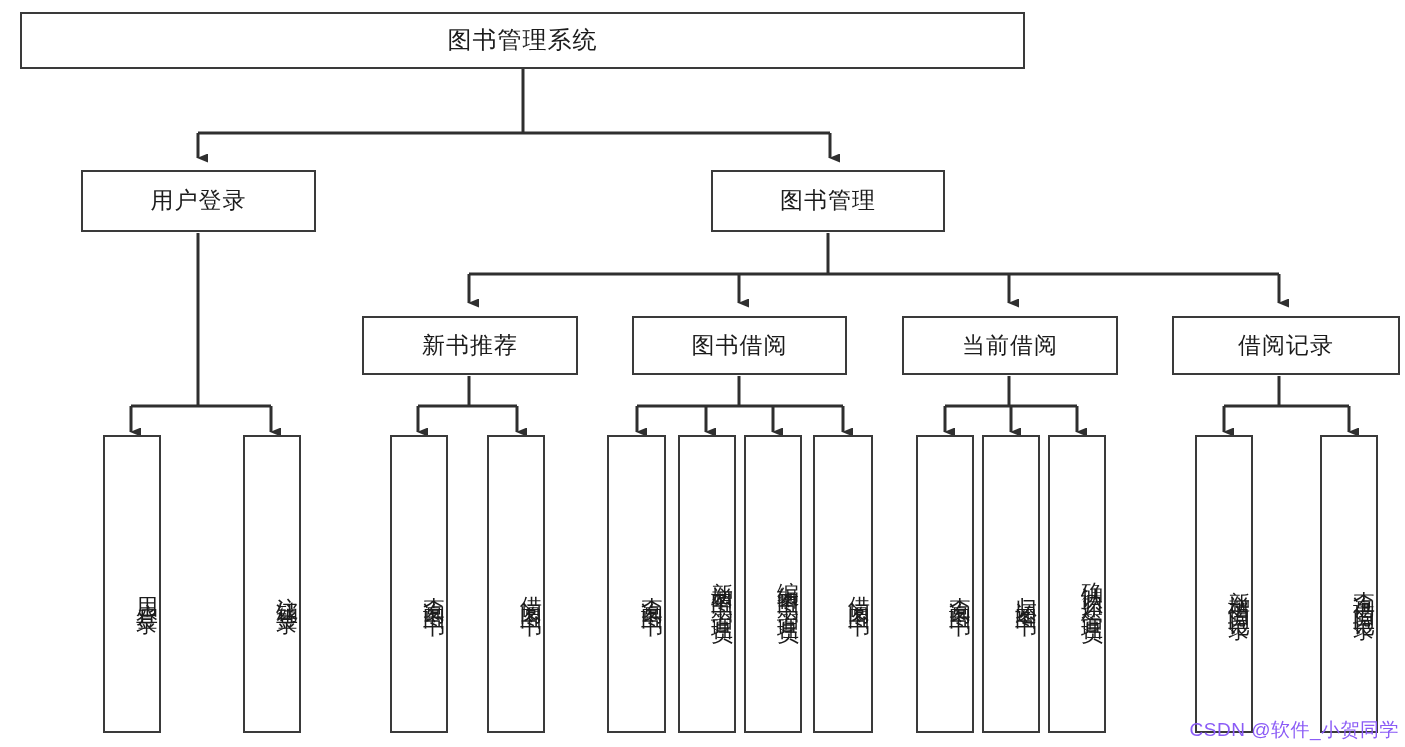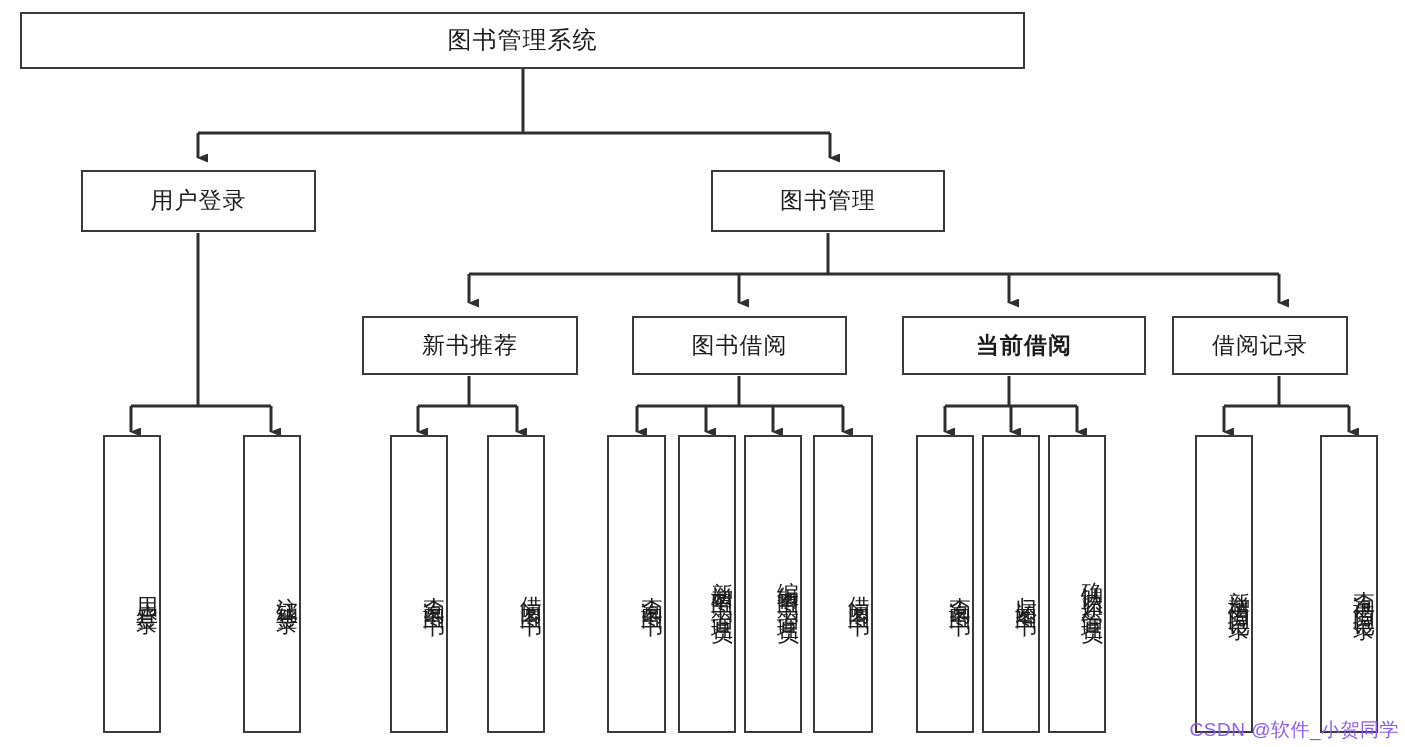--- a/index.html
+++ b/index.html
@@ -134,24 +134,24 @@
   <div class="node horiz" style="left:711px; top:170px; width:234px; height:62px;justify-content:center;">
     <span>图书管理</span>
   </div>
 
   <div class="node horiz" style="left:362px; top:316px; width:216px; height:59px;">
     <span>新书推荐</span>
   </div>
   <div class="node horiz" style="left:632px; top:316px; width:215px; height:59px;">
     <span>图书借阅</span>
   </div>
-  <div class="node horiz" style="left:902px; top:316px; width:244px; height:59px;font-weight:bold;">
+  <div class="node horiz" style="left:902px; top:316px; width:216px; height:59px;">
     <span>当前借阅</span>
   </div>
-  <div class="node horiz" style="left:1172px; top:316px; width:176px; height:59px;">
+  <div class="node horiz" style="left:1172px; top:316px; width:228px; height:59px;">
     <span>借阅记录</span>
   </div>
 
   <div class="node vert" style="left:103px; top:435px; width:58px; height:298px;">
     <span>用户登录</span>
   </div>
   <div class="node vert" style="left:243px; top:435px; width:58px; height:298px;">
     <span>注销登录</span>
   </div>
 

